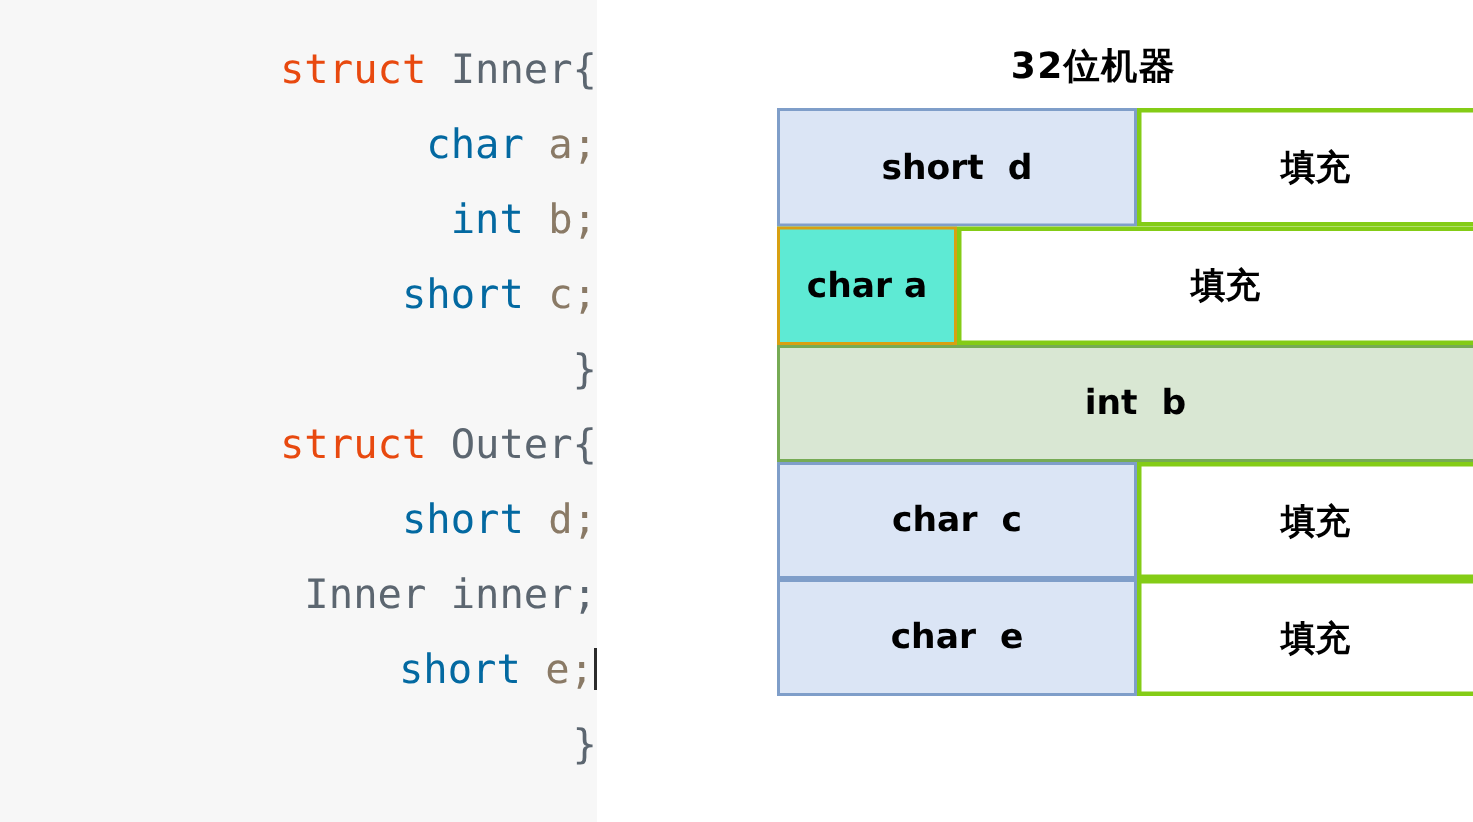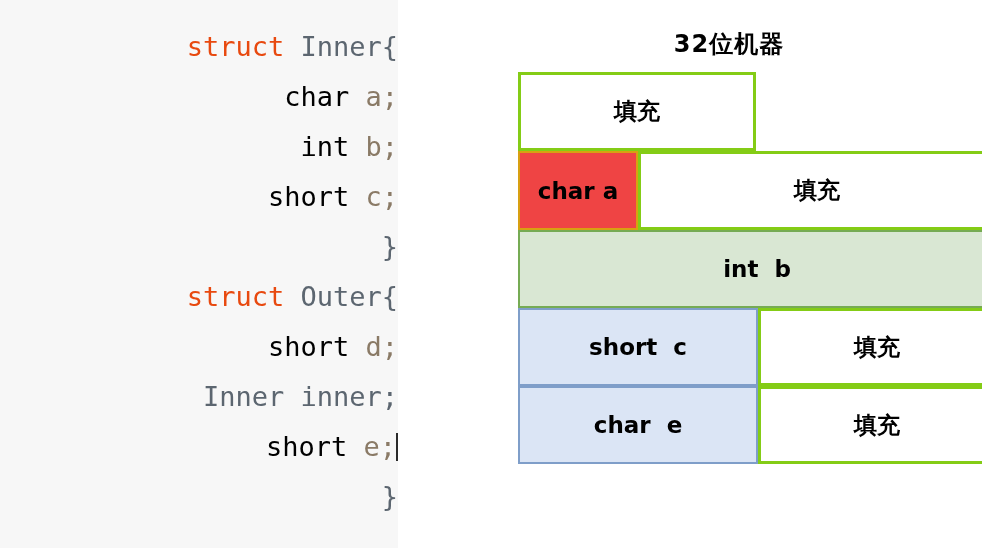--- a/index.html
+++ b/index.html
@@ -36,21 +36,21 @@
     font-size: 27px;
     line-height: 50px;
     letter-spacing: 0px;
     white-space: pre;
   }
   .code-line {
     height: 50px;
     white-space: pre;
   }
   .tok-kw        { color: #e8490f; }   
-  .tok-type      { color: #000000; }   
+  .tok-type      { color: #0369a1; }   
   .tok-name      { color: #5c6670; }   
   .tok-ident     { color: #8a7a66; }   
   .tok-plain     { color: #5c6670; }
   .caret {
     display: inline-block;
     width: 2px;
     height: 28px;
     background: #2b2b2b;
     vertical-align: -5px;
     margin-left: 0px;
@@ -99,21 +99,21 @@
     color: #000000;
     font-family: "DejaVu Sans", "Liberation Sans", sans-serif;
     white-space: pre;
   }
   
   .cell.blue {
     background: #dbe5f5;
     border: 2px solid #7f9ec9;
   }
   .cell.orange {
-    background: #ef4444;
+    background: #5eead4;
     border: 2px solid #d8a012;
   }
   .cell.green {
     background: #d9e7d3;
     border: 2px solid #76ab54;
   }
   
   .cell.pad {
     background: #ffffff;
     border: 3px solid #84cc16;
@@ -132,31 +132,32 @@
 <body>
 
 <div id="code-panel">
   <div id="code-listing"><div class="code-line"><span class="tok-kw">struct </span><span class="tok-name">Inner{</span></div><div class="code-line"><span class="tok-plain">    </span><span class="tok-type">char</span><span class="tok-plain"> </span><span class="tok-ident">a;</span></div><div class="code-line"><span class="tok-plain">    </span><span class="tok-type">int</span><span class="tok-plain"> </span><span class="tok-ident">b;</span></div><div class="code-line"><span class="tok-plain">    </span><span class="tok-type">short</span><span class="tok-plain"> </span><span class="tok-ident">c;</span></div><div class="code-line"><span class="tok-name">}</span></div><div class="code-line"><span class="tok-kw">struct </span><span class="tok-name">Outer{</span></div><div class="code-line"><span class="tok-plain">    </span><span class="tok-type">short</span><span class="tok-plain"> </span><span class="tok-ident">d;</span></div><div class="code-line"><span class="tok-plain">    </span><span class="tok-name">Inner</span><span class="tok-plain"> </span><span class="tok-name">inner;</span></div><div class="code-line"><span class="tok-plain">    </span><span class="tok-type">short</span><span class="tok-plain"> </span><span class="tok-ident">e;</span><span class="caret"></span></div><div class="code-line"><span class="tok-name">}</span></div></div>
 </div>
 
 <div id="layout-panel">
   <div id="layout-title">32位机器</div>
   <div id="mem-table">
       <div class="mem-row">
+        <div class="cell blue w-half h-tall">short  d</div>
         <div class="cell pad w-rest h-tall">填充</div>
       </div>
       <div class="mem-row">
         <div class="cell orange w-small h-tall">char a</div>
         <div class="cell pad w-big h-tall">填充</div>
       </div>
       <div class="mem-row">
         <div class="cell green w-full h-mid">int  b</div>
       </div>
       <div class="mem-row">
-        <div class="cell blue w-half h-mid">short  c</div>
+        <div class="cell blue w-half h-mid">char  c</div>
         <div class="cell pad w-rest h-mid">填充</div>
       </div>
       <div class="mem-row">
         <div class="cell blue w-half h-mid">char  e</div>
         <div class="cell pad w-rest h-mid">填充</div>
       </div>
     </div>
 </div>
 
 </body></html>

